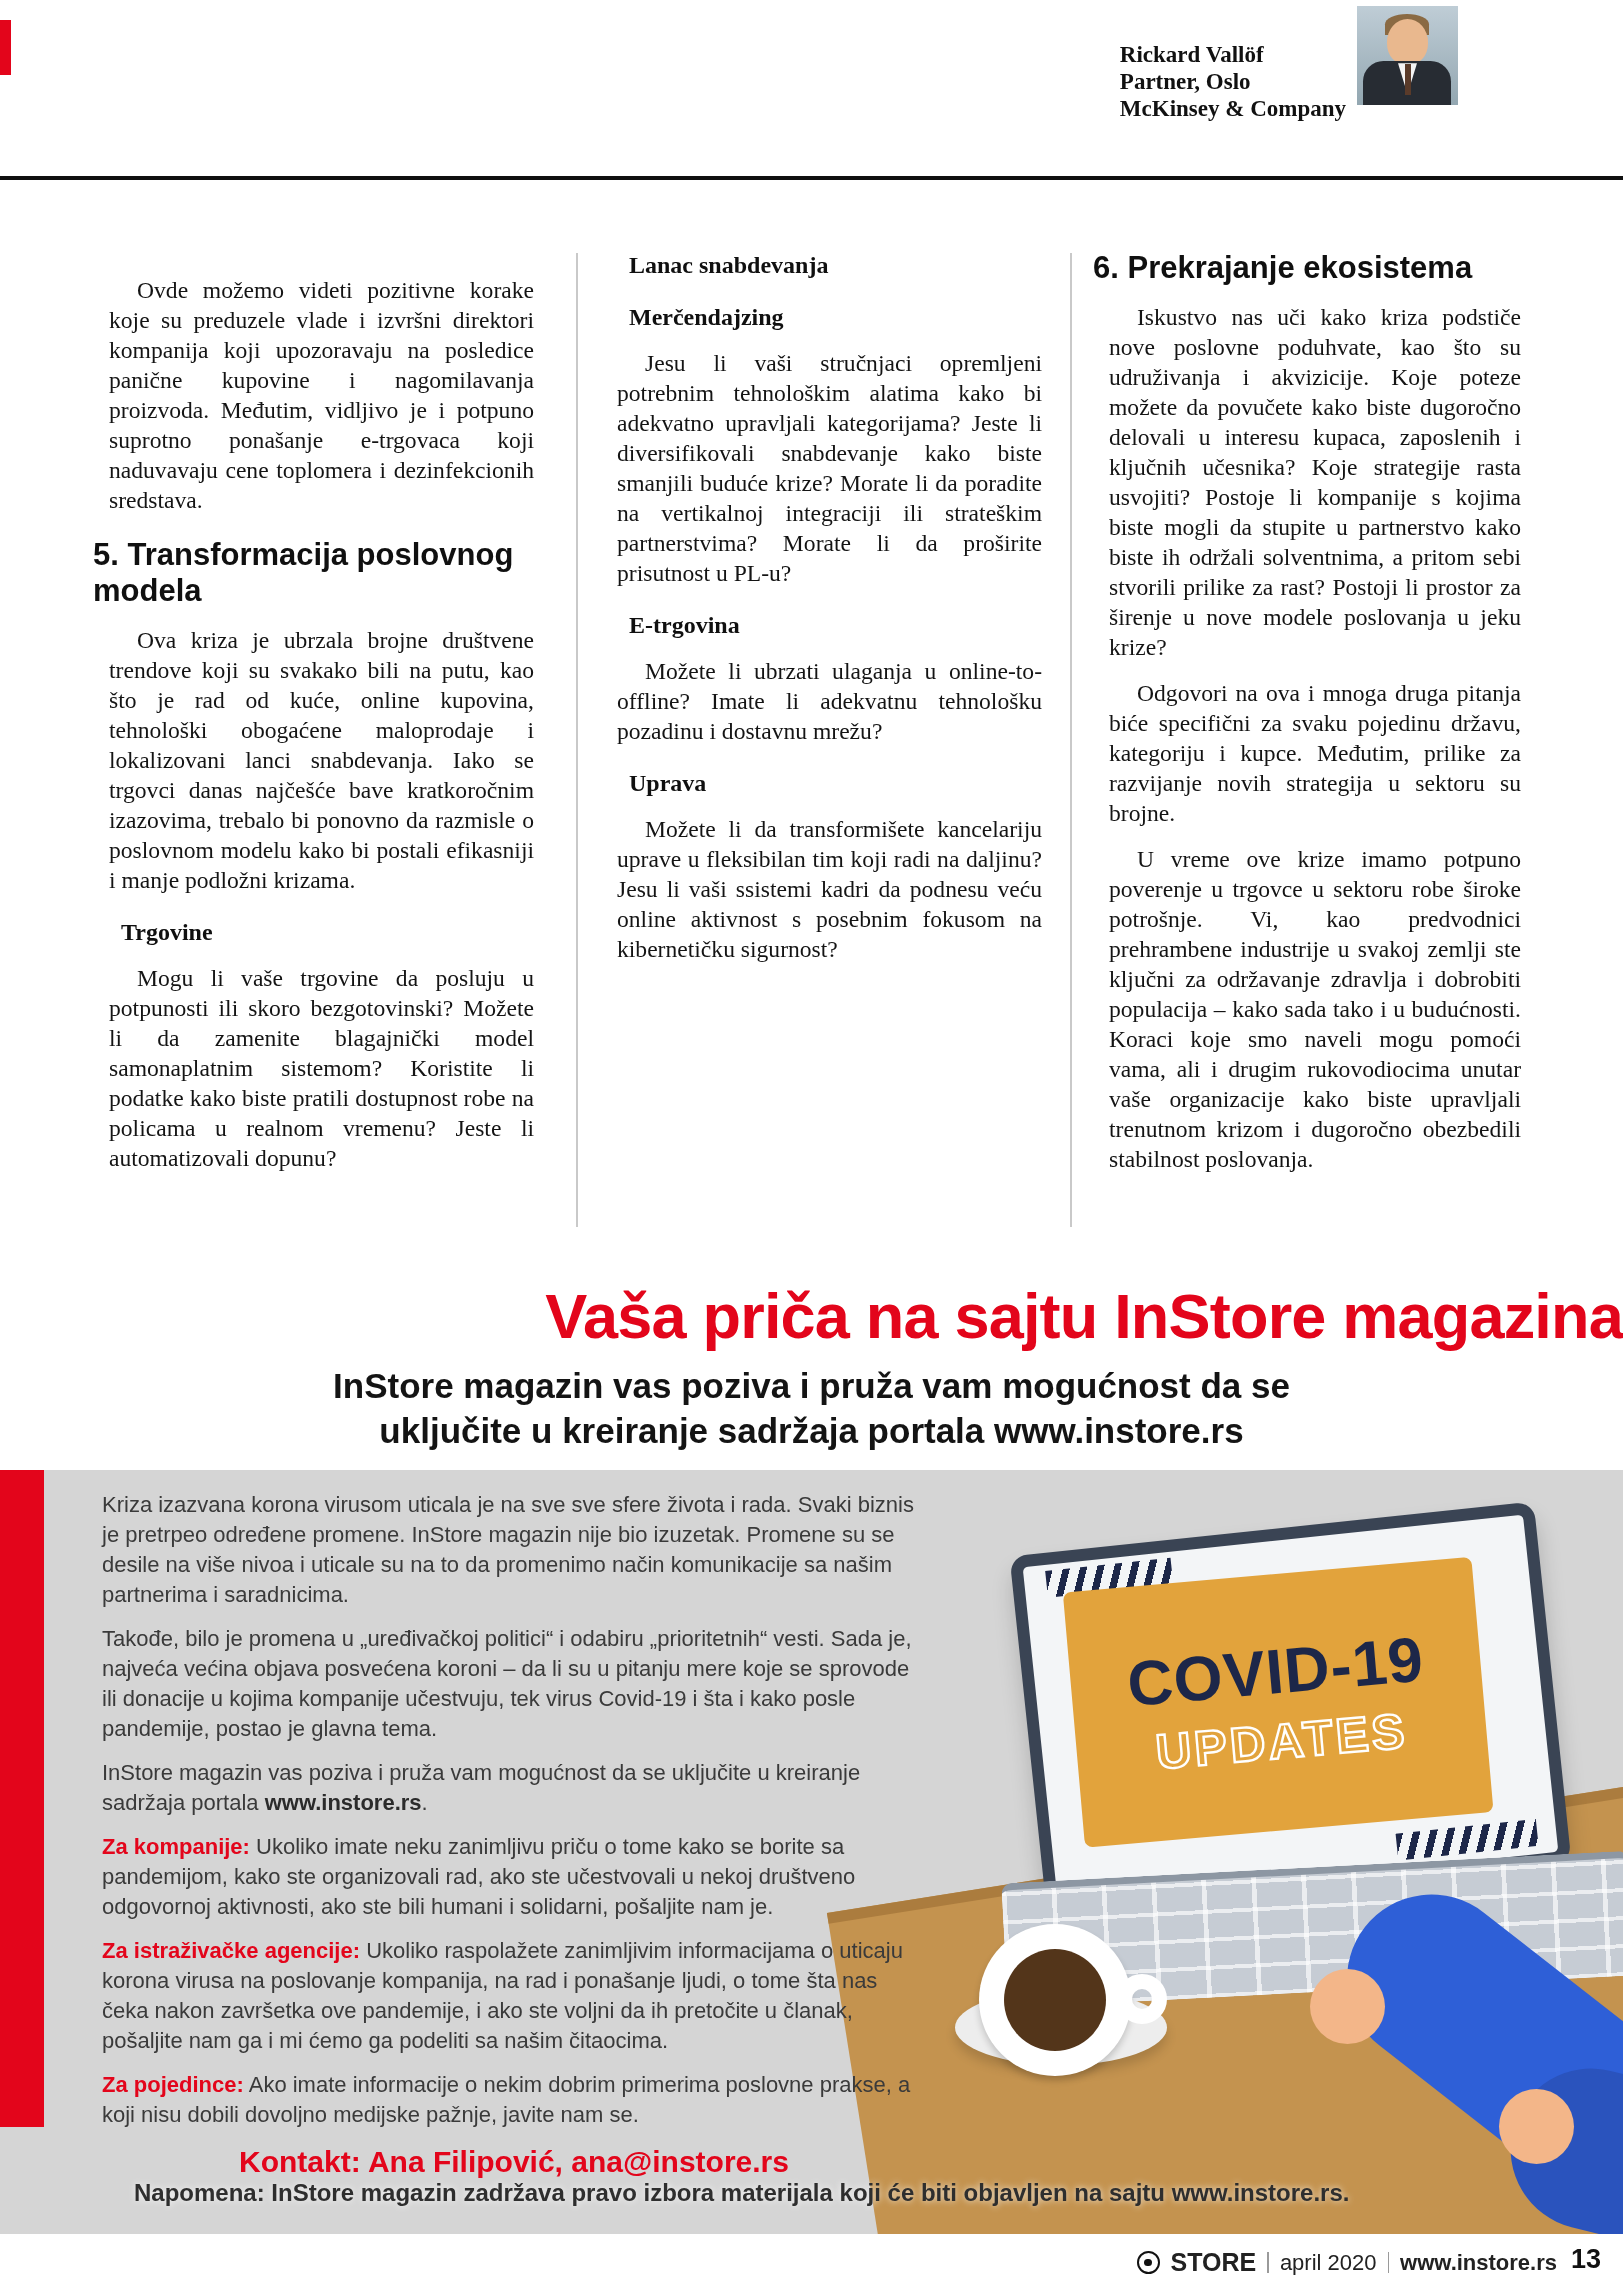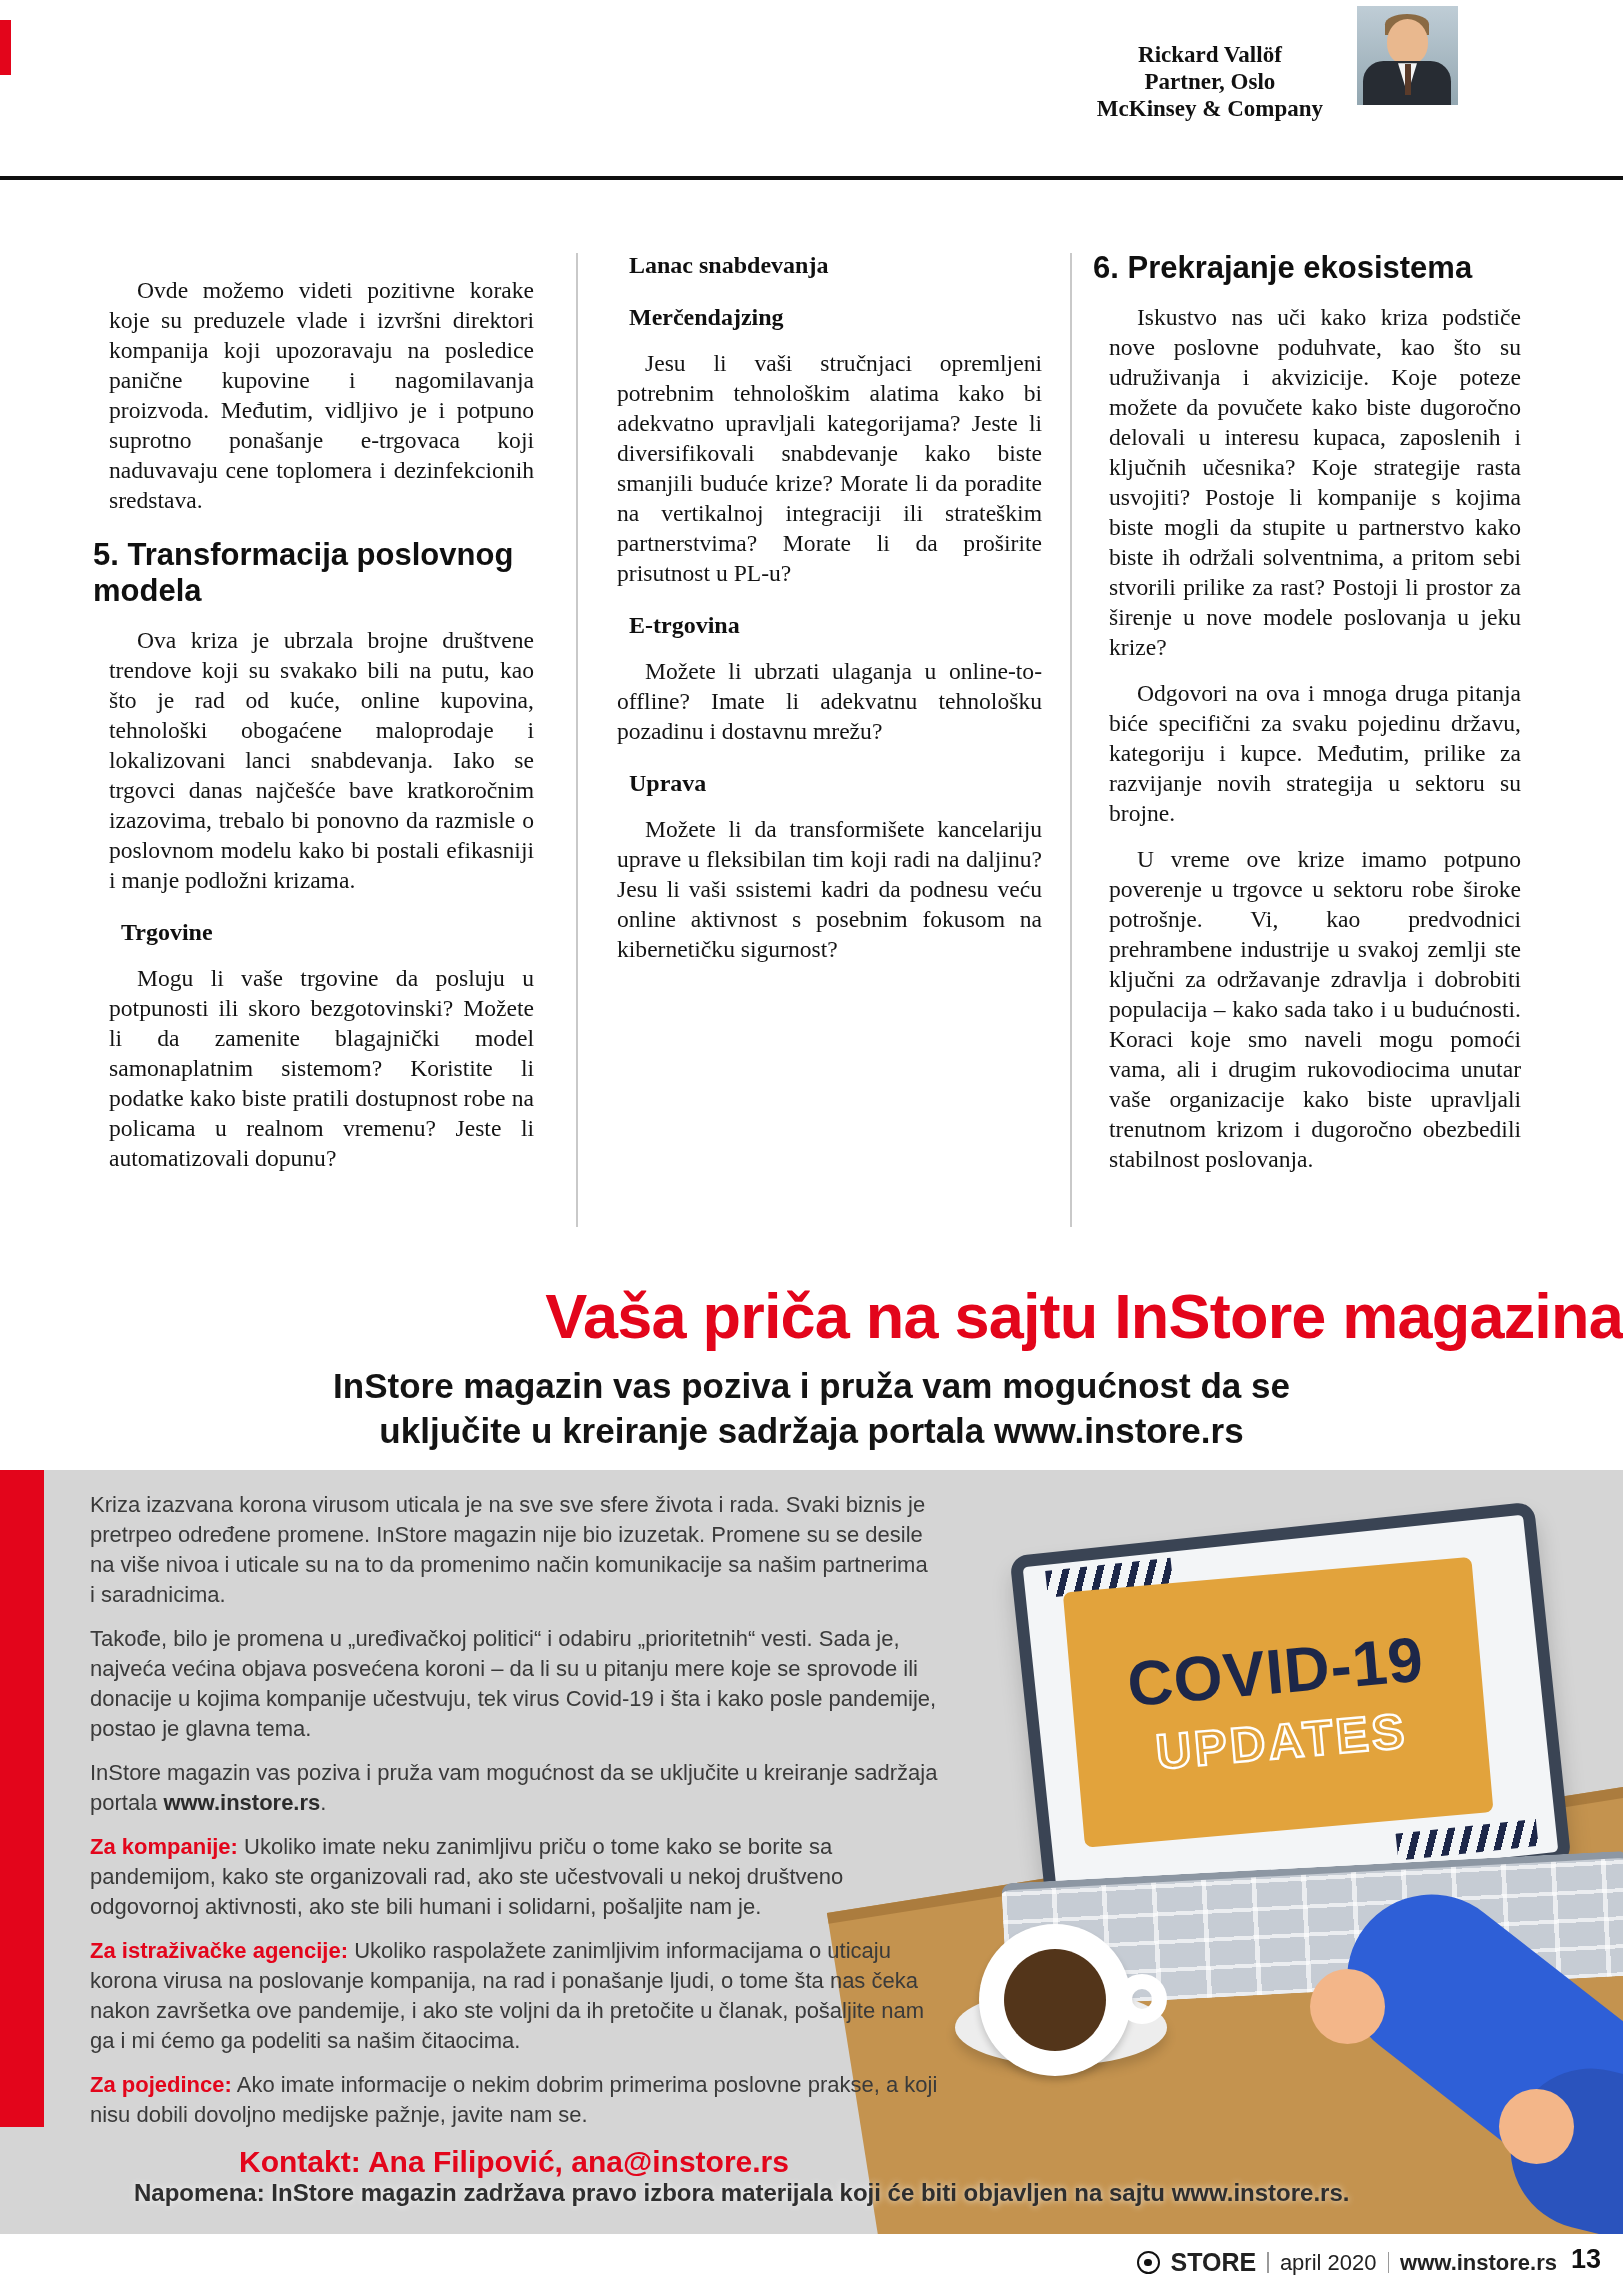--- a/index.html
+++ b/index.html
@@ -2,21 +2,21 @@
 <html lang="sr" style="font-size:12.6px"><head>
 <meta charset="utf-8">
 <style>
   html,body{margin:0;padding:0;background:#ffffff;}
   .page{position:relative;width:1623px;height:2295px;background:#ffffff;overflow:hidden;
         font-family:"Liberation Serif", serif;color:#141414;}
 
   
   .edge-mark{position:absolute;left:0;top:20.4px;width:11px;height:55px;background:#e3051b;}
   .header-rule{position:absolute;left:0;top:176px;width:1623px;height:3.9px;background:#101010;}
-  .author-block{position:absolute;right:300px;top:41px;text-align:center;
+  .author-block{position:absolute;right:277px;top:41px;text-align:left;
         font-family:"Liberation Serif", serif;font-weight:bold;font-size:23px;line-height:27px;color:#111;}
   .author-photo{position:absolute;left:1357px;top:6.3px;width:101px;height:99px;overflow:hidden;
         background:linear-gradient(180deg,#bfcdd6 0%,#93a7b1 100%);}
   .photo-head{position:absolute;left:30px;top:12.6px;width:41px;height:46px;border-radius:50% 50% 46% 46%;background:#e9b88e;}
   .photo-hair{position:absolute;left:28px;top:7.9px;width:44px;height:20.4px;border-radius:50% 50% 0 0;background:#8a6a43;}
   .photo-suit{position:absolute;left:6.3px;top:55px;width:88px;height:47px;border-radius:20.4px 20.4px 0 0;background:#272c33;}
   .photo-shirt{position:absolute;left:41px;top:57px;width:19px;height:31px;background:#f4f4f4;clip-path:polygon(0 0,100% 0,50% 100%);}
   .photo-tie{position:absolute;left:48px;top:58px;width:5.5px;height:31px;background:#5a3b2a;}
 
   
@@ -40,21 +40,21 @@
         color:#e3051b;letter-spacing:-0.8px;}
   .promo-sub{position:absolute;left:0;width:1623px;text-align:center;
         font-family:"Liberation Sans", sans-serif;font-weight:bold;font-size:35px;line-height:41px;color:#141414;}
   .promo-sub1{top:1365px;} .promo-sub2{top:1410px;}
 
   
   .gray-section{position:absolute;left:0;top:1470px;width:1623px;height:764px;background:#d5d5d5;overflow:hidden;}
   .red-stripe{position:absolute;left:0;top:0;width:44px;height:657px;background:#e3051b;z-index:5;}
   .gray-text{position:absolute;left:90px;top:20.4px;width:848px;z-index:4;
         font-family:"Liberation Sans", sans-serif;font-size:22px;line-height:30px;color:#3a3a3a;}
-  .gp{margin:0 0 14px;}
+  .gp{margin:0 12px 14px;}
   .lead{color:#e3051b;font-weight:bold;}
   .bold-site{font-weight:bold;color:#2b2b2b;}
   .kontakt{margin-top:11px;text-align:center;font-weight:bold;font-size:30px;line-height:35px;color:#e3051b;}
   .napomena{position:absolute;left:134px;top:709px;width:1461px;z-index:6;
         font-family:"Liberation Sans", sans-serif;font-weight:bold;font-size:24px;color:#2e2e2e;
         text-shadow:0 0 7.9px rgba(255,255,255,.85);}
 
   
   .illustration{position:absolute;left:817px;top:0;width:807px;height:764px;z-index:1;}
   .desk{position:absolute;left:47px;top:369px;width:903px;height:534px;background:#c4934f;

